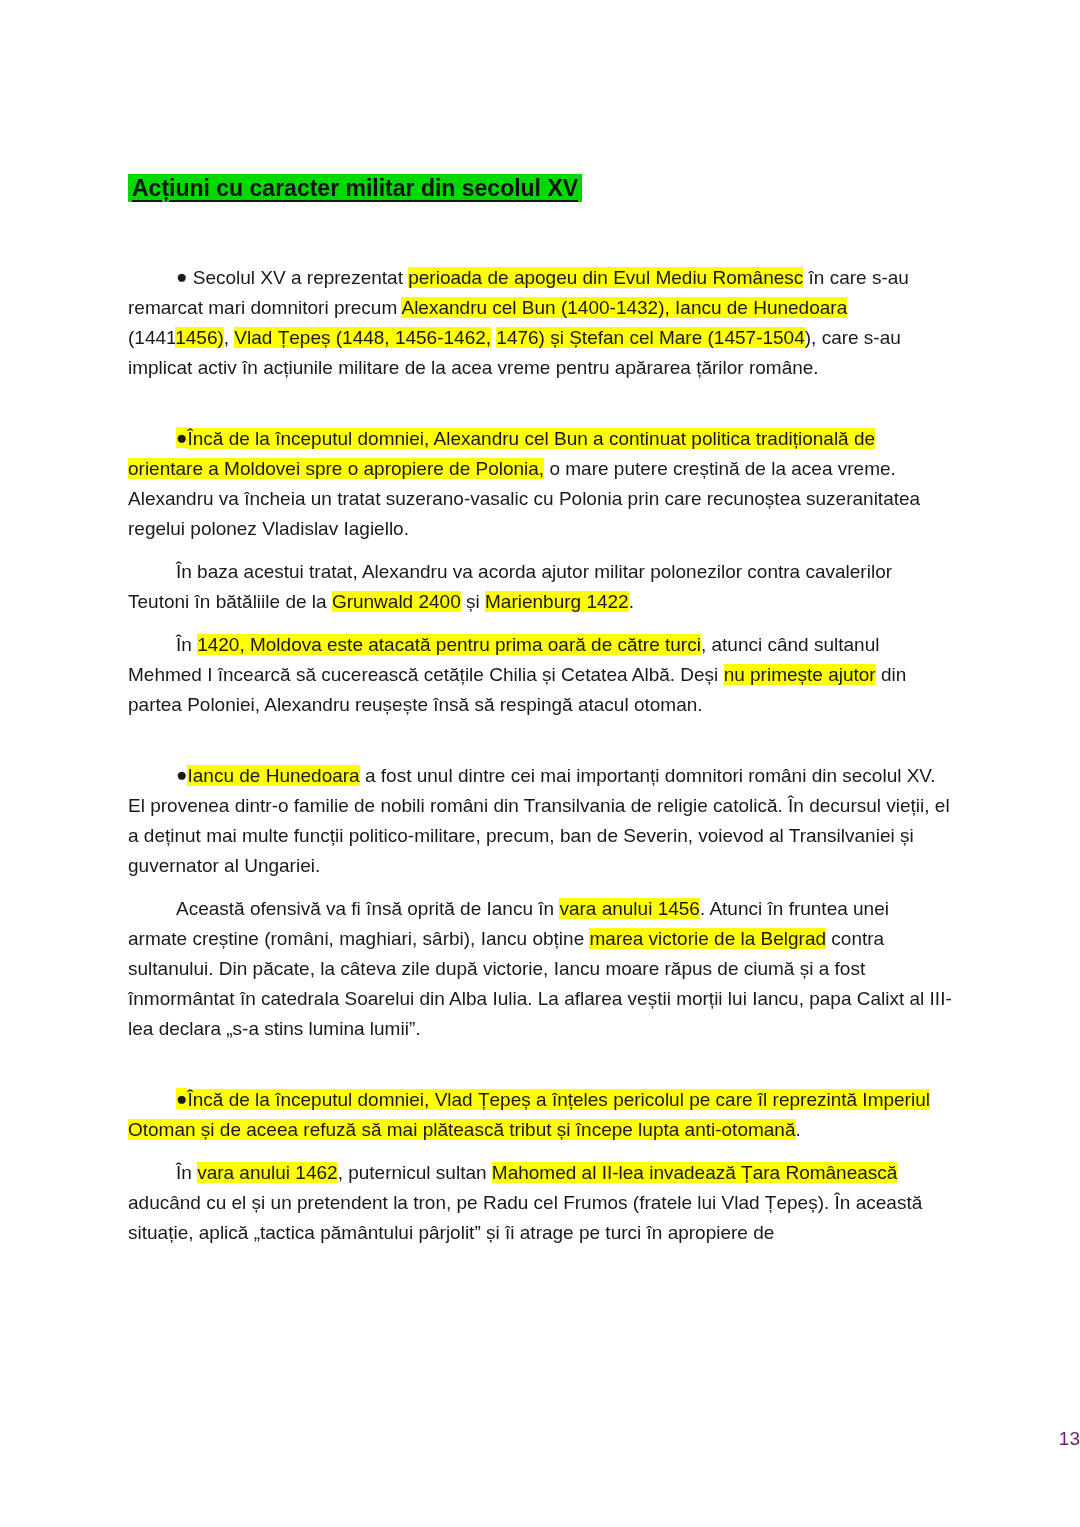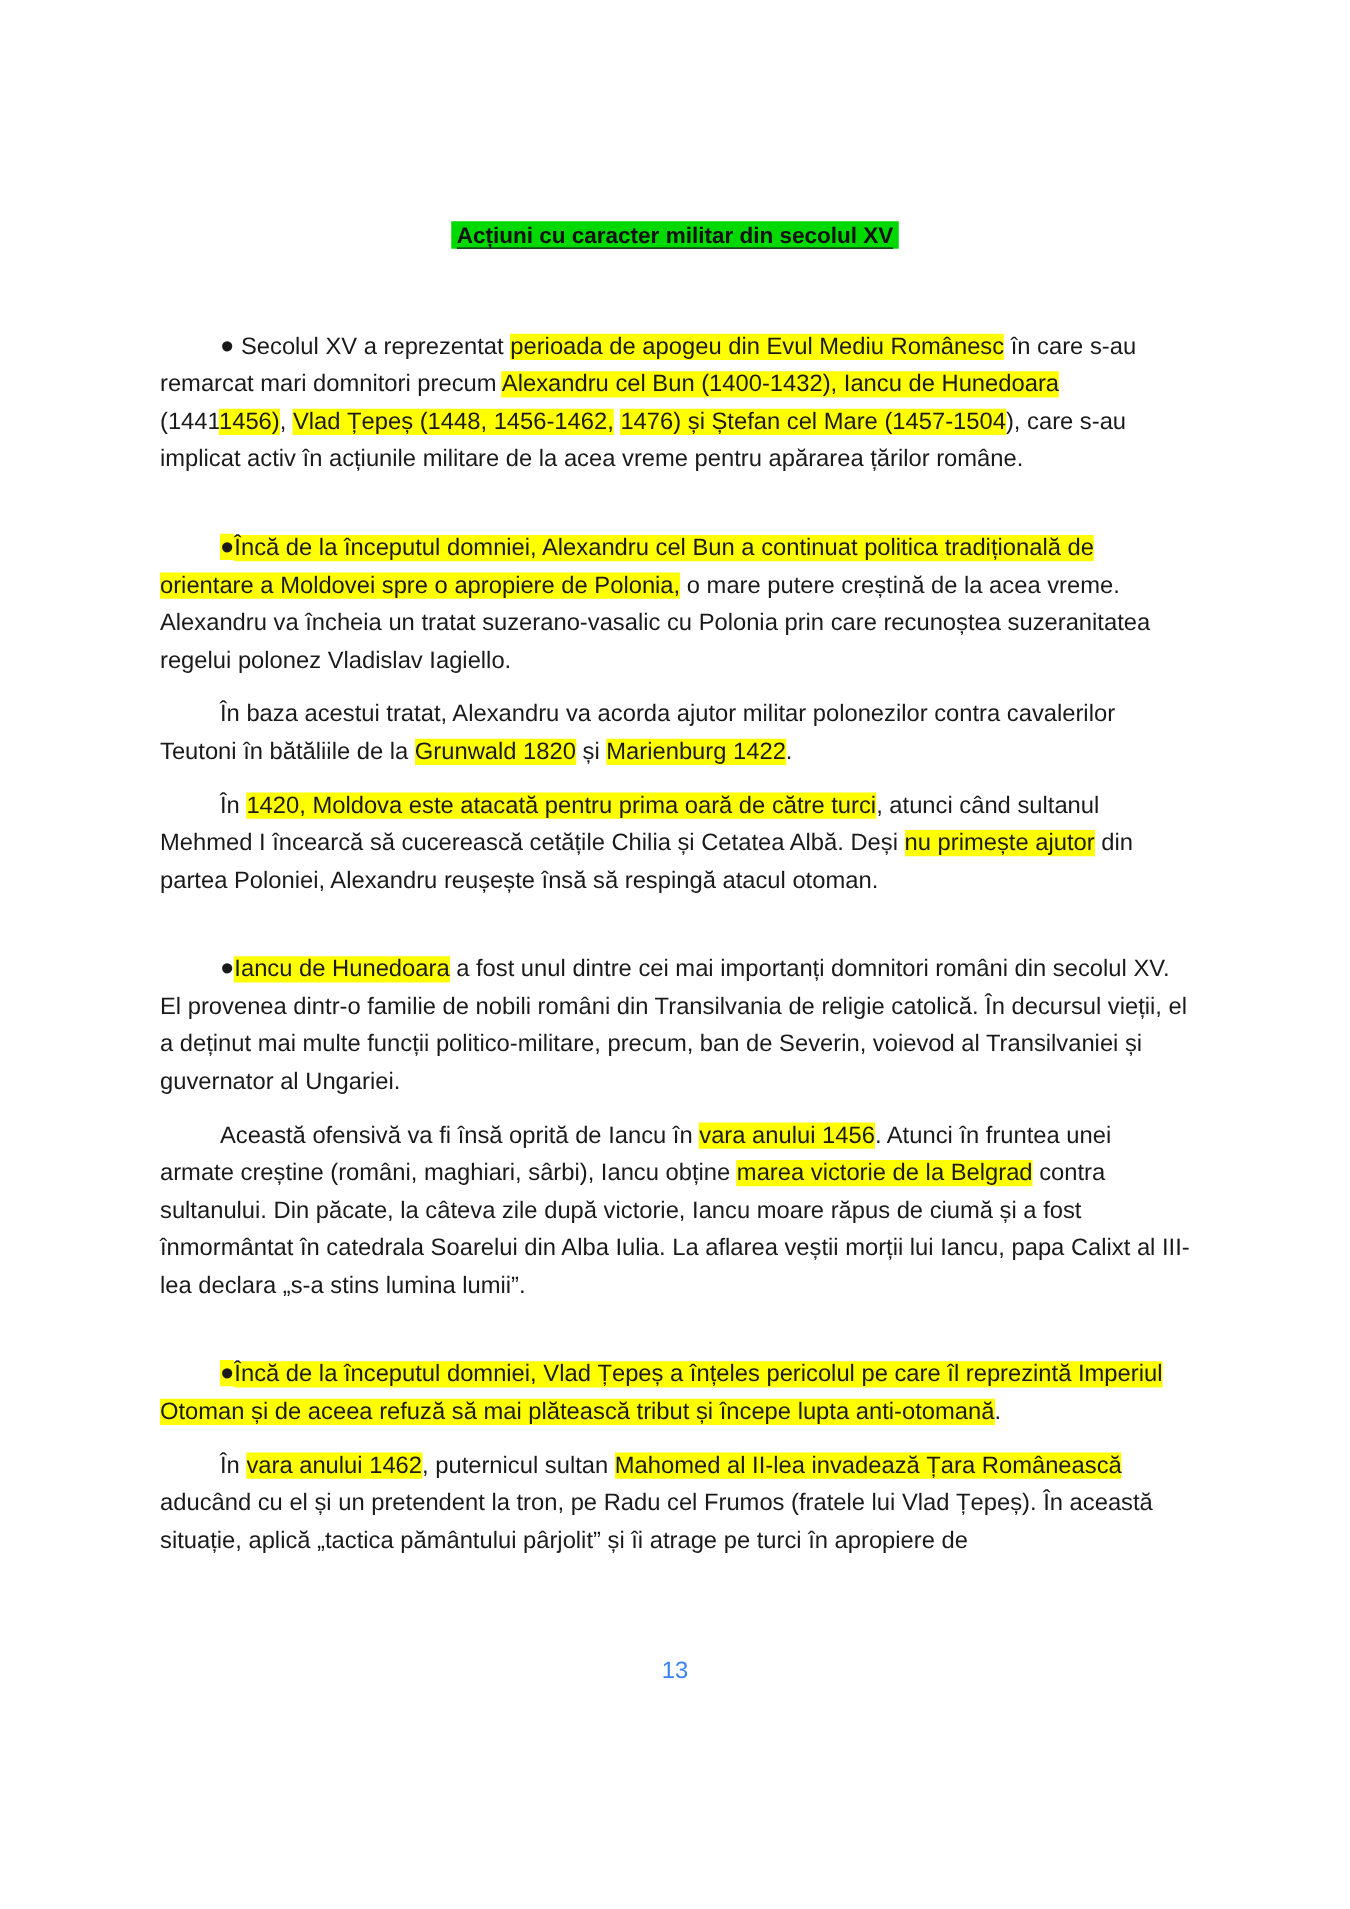--- a/index.html
+++ b/index.html
@@ -15,22 +15,22 @@
     font-family: "Liberation Sans", "DejaVu Sans", sans-serif;
     color: var(--text-color, #1a1a1a);
   }
   .page {
     position: absolute;
     inset: 0;
     padding: 172px 128px 0 128px;
     box-sizing: border-box;
   }
   .title {
-    text-align: center;
-    font-size: 18px;
+    text-align: left;
+    font-size: 23px;
     font-weight: 600;
     margin: 0 0 58px 0;
     line-height: 32px;
   }
   .title-hl {
     background: var(--title-hl, #00d900);
     text-decoration: underline;
     text-underline-offset: 4px;
     padding: 1px 4px;
     color: #111111;
@@ -51,37 +51,37 @@
   }
   .hl {
     background: var(--hl, #ffff00);
   }
   .bullet {
     font-size: 19px;
     vertical-align: 1px;
   }
   .footer {
     position: absolute;
-    top: 1326px;
+    top: 1428px;
     left: 0;
     width: 100%;
-    text-align: center;
+    text-align: right;
     font-size: 19px;
-    color: #3b82f6;
+    color: #701a75;
   }
 </style>
 </head>
 <body>
 
 <div class="page">
   <h1 class="title"><span class="title-hl">Acțiuni cu caracter militar din secolul XV</span></h1>
   <div class="content" id="paragraphs">
       <p class="para bullet"><span class="bullet">● </span><span class="seg">Secolul  XV a reprezentat </span><span class="seg hl">perioada de apogeu din Evul Mediu Românesc</span><span class="seg"> în care s-au remarcat mari domnitori precum </span><span class="seg hl">Alexandru cel Bun (1400-1432), Iancu de Hunedoara</span><span class="seg"> (1441</span><span class="seg hl">1456)</span><span class="seg">, </span><span class="seg hl">Vlad Țepeș (1448, 1456-1462,</span><span class="seg"> </span><span class="seg hl">1476) și Ștefan cel Mare (1457-1504</span><span class="seg">), care s-au implicat activ în acțiunile militare de la acea vreme pentru apărarea țărilor române.</span></p>
       <p class="para bullet gap-before"><span class="bullet hl">●</span><span class="seg hl">Încă de la începutul domniei, Alexandru cel Bun a continuat politica tradițională de orientare a Moldovei spre o apropiere de Polonia,</span><span class="seg"> o mare putere creștină de la acea vreme. Alexandru va încheia un tratat suzerano-vasalic cu Polonia prin care recunoștea suzeranitatea regelui polonez Vladislav Iagiello.</span></p>
-      <p class="para indent"><span class="seg">În baza acestui tratat, Alexandru va acorda ajutor militar polonezilor contra cavalerilor Teutoni în bătăliile de la </span><span class="seg hl">Grunwald 1820</span><span class="seg"> și </span><span class="seg hl">Marienburg 1422</span><span class="seg">.</span></p>
+      <p class="para indent"><span class="seg">În baza acestui tratat, Alexandru va acorda ajutor militar polonezilor contra cavalerilor Teutoni în bătăliile de la </span><span class="seg hl">Grunwald 2400</span><span class="seg"> și </span><span class="seg hl">Marienburg 1422</span><span class="seg">.</span></p>
       <p class="para indent"><span class="seg">În </span><span class="seg hl">1420, Moldova este atacată pentru prima oară de către turci</span><span class="seg">, atunci când sultanul Mehmed I încearcă să cucerească cetățile Chilia și Cetatea Albă. Deși </span><span class="seg hl">nu primește ajutor</span><span class="seg"> din partea Poloniei, Alexandru reușește însă să respingă atacul otoman.</span></p>
       <p class="para bullet gap-before"><span class="bullet">●</span><span class="seg hl">Iancu de Hunedoara</span><span class="seg"> a fost unul dintre cei mai importanți domnitori români din secolul XV. El provenea dintr-o familie de nobili români din Transilvania de religie catolică. În decursul vieții, el a deținut mai multe funcții politico-militare, precum, ban de Severin, voievod al Transilvaniei și guvernator al Ungariei.</span></p>
       <p class="para indent"><span class="seg">Această ofensivă va fi însă oprită de Iancu în </span><span class="seg hl">vara anului 1456</span><span class="seg">. Atunci în fruntea unei armate creștine (români, maghiari, sârbi), Iancu obține </span><span class="seg hl">marea victorie de la Belgrad</span><span class="seg"> contra sultanului. Din păcate, la câteva zile după victorie, Iancu moare răpus de ciumă și a fost înmormântat în catedrala Soarelui din Alba Iulia. La aflarea veștii morții lui Iancu, papa Calixt al III-lea declara „s-a stins lumina lumii”.</span></p>
       <p class="para bullet gap-before"><span class="bullet hl">●</span><span class="seg hl">Încă de la începutul domniei, Vlad Țepeș a înțeles pericolul pe care îl reprezintă Imperiul Otoman și de aceea refuză să mai plătească tribut și începe lupta anti-otomană</span><span class="seg">.</span></p>
       <p class="para indent"><span class="seg">În </span><span class="seg hl">vara anului 1462</span><span class="seg">, puternicul sultan </span><span class="seg hl">Mahomed al II-lea invadează Țara  Românească</span><span class="seg"> aducând cu el și un pretendent la tron, pe Radu cel Frumos (fratele lui Vlad Țepeș). În această situație, aplică  „tactica pământului pârjolit” și îi atrage pe turci în apropiere de</span></p>
     </div>
   <div class="footer">13</div>
 </div>
 
 </body></html>

